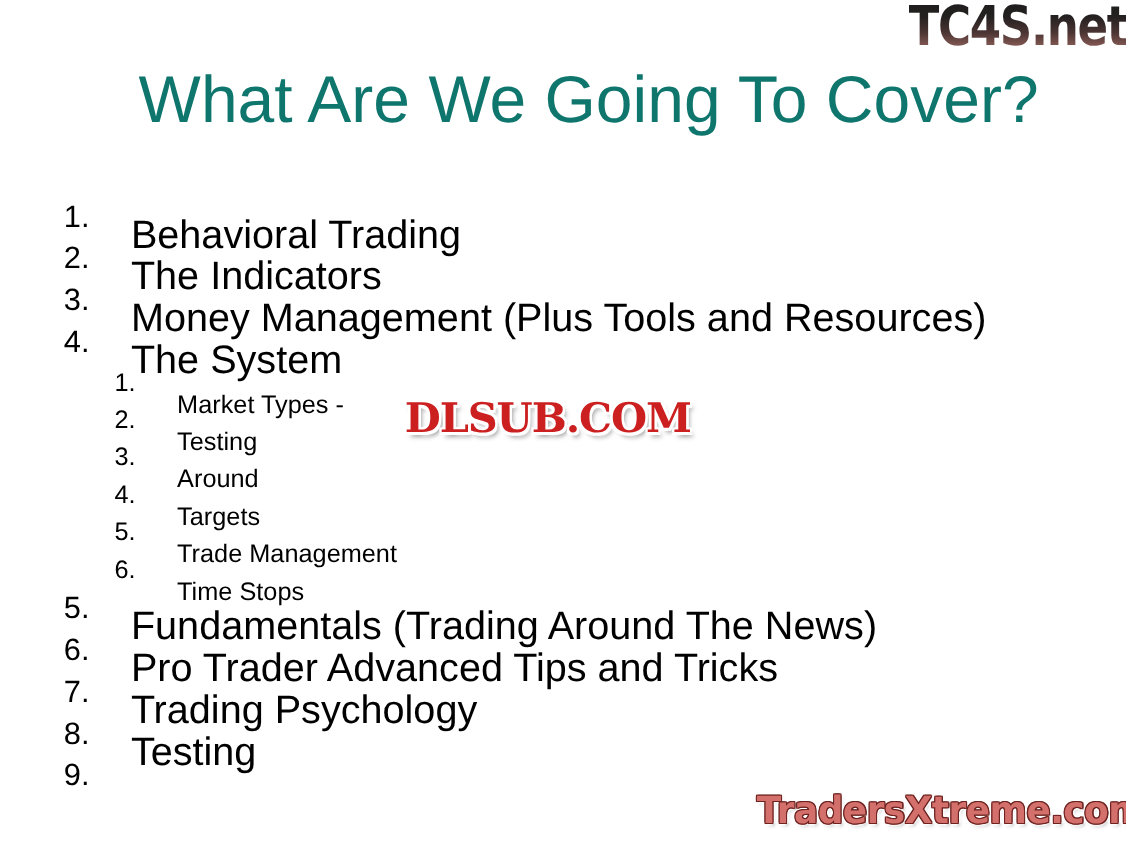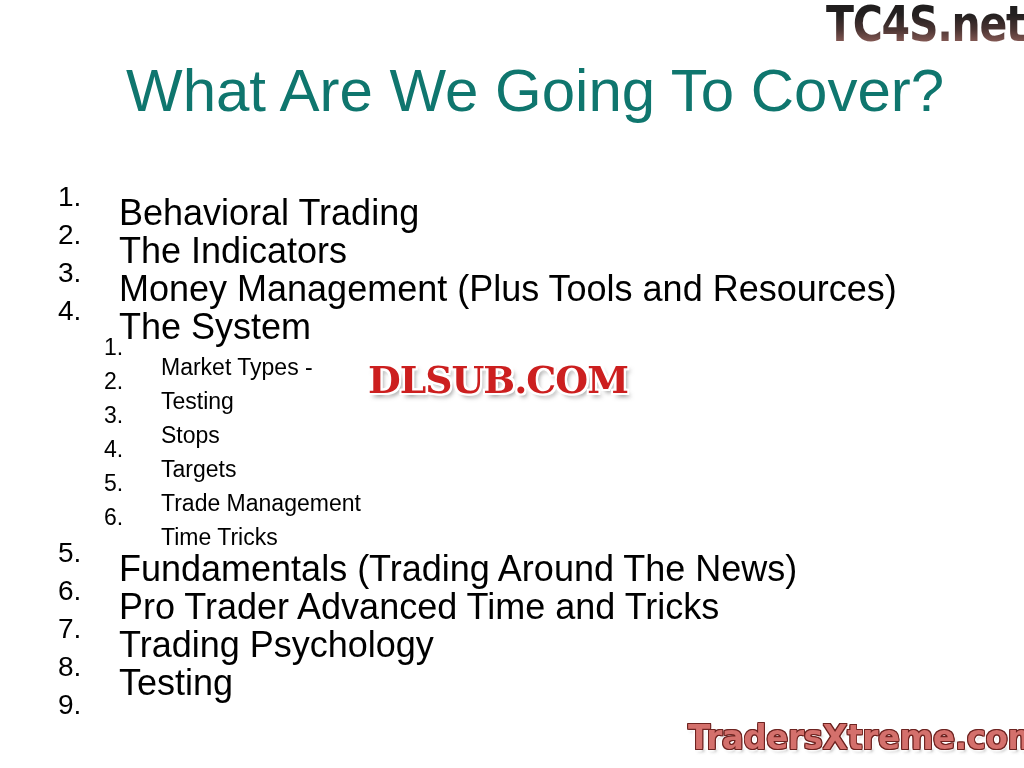--- a/index.html
+++ b/index.html
@@ -206,41 +206,41 @@
       <div class="lvl2-row">
         <span class="lvl2-num">1.</span>
         <span class="lvl2-text">Market Types -</span>
       </div>
       <div class="lvl2-row">
         <span class="lvl2-num">2.</span>
         <span class="lvl2-text">Testing</span>
       </div>
       <div class="lvl2-row">
         <span class="lvl2-num">3.</span>
-        <span class="lvl2-text">Stops</span>
+        <span class="lvl2-text">Around</span>
       </div>
       <div class="lvl2-row">
         <span class="lvl2-num">4.</span>
         <span class="lvl2-text">Targets</span>
       </div>
       <div class="lvl2-row">
         <span class="lvl2-num">5.</span>
         <span class="lvl2-text">Trade Management</span>
       </div>
       <div class="lvl2-row">
         <span class="lvl2-num">6.</span>
-        <span class="lvl2-text">Time Tricks</span>
+        <span class="lvl2-text">Time Stops</span>
       </div>
       <div class="lvl1-row">
         <span class="lvl1-num">5.</span>
         <span class="lvl1-text">Fundamentals (Trading Around The News)</span>
       </div>
       <div class="lvl1-row">
         <span class="lvl1-num">6.</span>
-        <span class="lvl1-text">Pro Trader Advanced Time and Tricks</span>
+        <span class="lvl1-text">Pro Trader Advanced Tips and Tricks</span>
       </div>
       <div class="lvl1-row">
         <span class="lvl1-num">7.</span>
         <span class="lvl1-text">Trading Psychology</span>
       </div>
       <div class="lvl1-row">
         <span class="lvl1-num">8.</span>
         <span class="lvl1-text">Testing</span>
       </div>
       <div class="lvl1-row">

